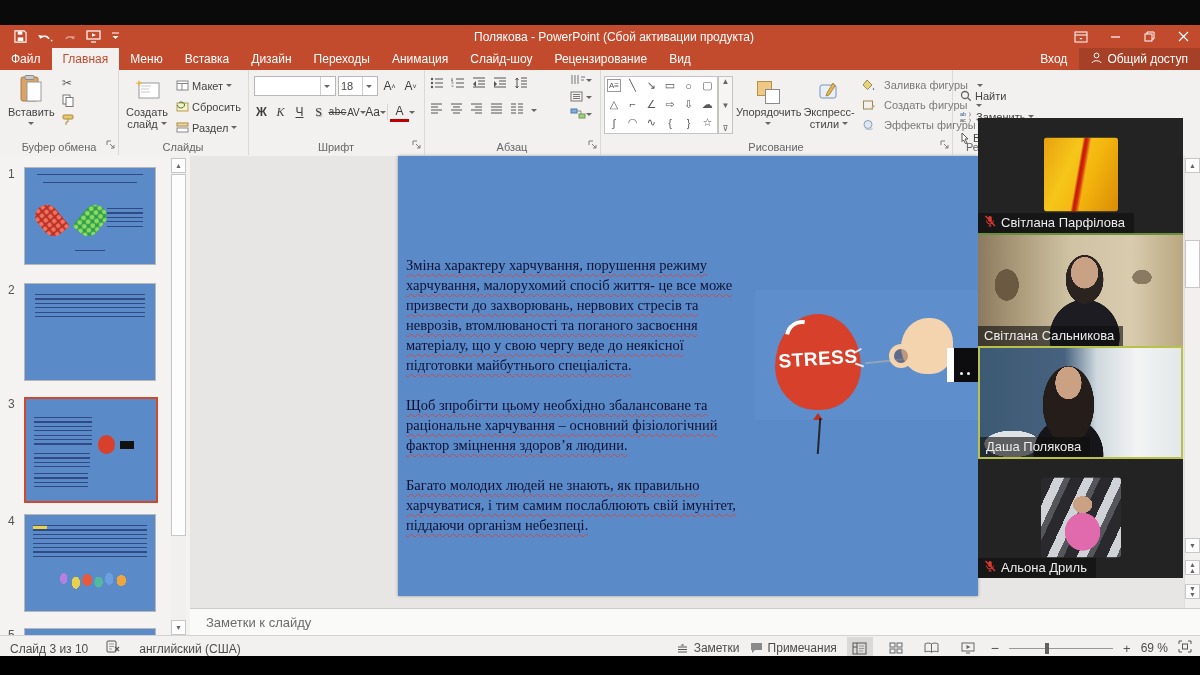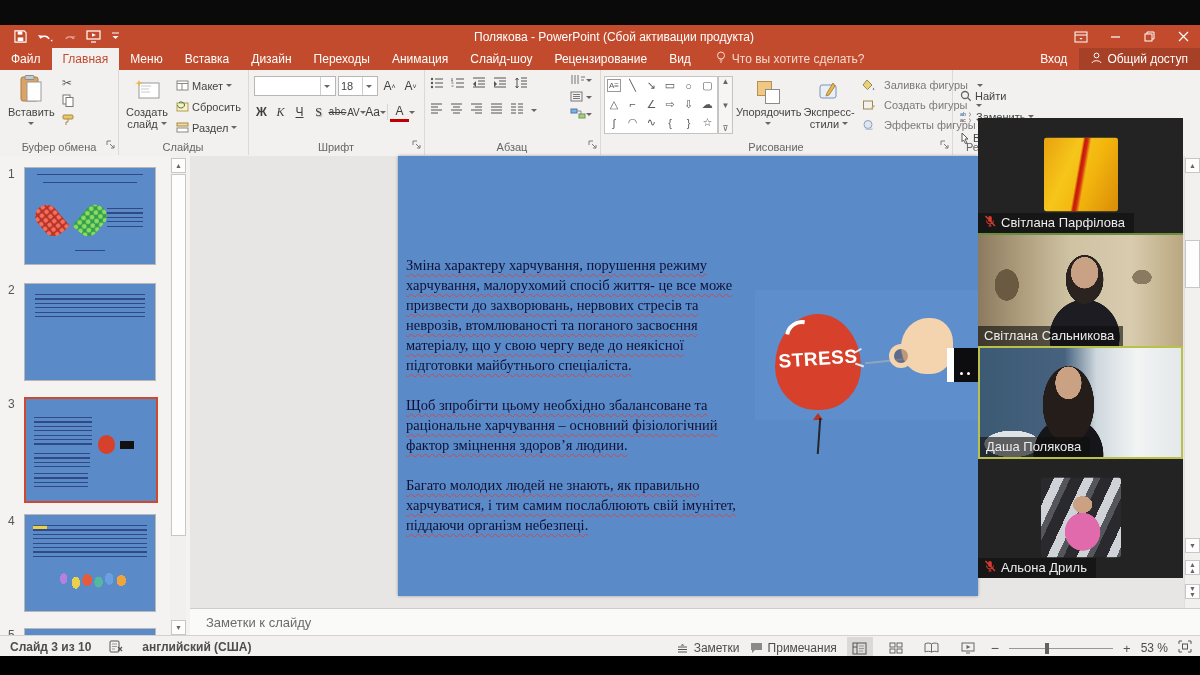--- a/index.html
+++ b/index.html
@@ -85,21 +85,21 @@
   .notesbar{left:190px;top:608px;width:1010px;height:27px;background:#fafaf9;border-top:1px solid #cfcdcb;display:flex;align-items:center;color:#6b6b6b;font-size:13px;padding-left:16px;box-sizing:border-box;}
 
   
   .vscroll{left:1184px;top:156px;width:16px;height:452px;background:#f1f0ef;border-left:1px solid #e0dedd;}
   .scroll-btn{position:absolute;left:1px;width:13px;height:13px;background:#fdfdfd;border:1px solid #c9c7c5;display:flex;align-items:center;justify-content:center;font-size:7px;color:#666;line-height:6px;}
   .scroll-thumb{position:absolute;left:1px;width:13px;background:#fdfdfd;border:1px solid #c9c7c5;}
   .thumb-scroll{left:170px;top:156px;width:16px;height:479px;background:#f1f0ef;}
 
   
   .statusbar{left:0;top:635px;width:1200px;height:25px;background:#f3f1f0;border-top:1px solid #d4d1cf;display:flex;align-items:center;font-size:12px;color:#4d4d4d;box-sizing:border-box;}
-  .sb-left{display:flex;align-items:flex-start;gap:18px;padding-left:10px;font-weight:bold;}
+  .sb-left{display:flex;align-items:flex-end;gap:18px;padding-left:10px;}
   .sb-right{margin-left:auto;display:flex;align-items:center;gap:10px;padding-right:8px;}
   .sb-item{display:flex;align-items:center;gap:5px;}
   .viewbtn{width:26px;height:23px;display:flex;align-items:center;justify-content:center;}
   .viewbtn.active{background:#dbd9d7;}
   .zoom-track{width:104px;height:1px;background:#9a9896;position:relative;}
   .zoom-knob{position:absolute;left:36px;top:-5px;width:4px;height:11px;background:#616161;}
 
   
   .meeting{left:978px;top:118px;width:205px;height:460px;background:#1d1d1d;z-index:50;}
   .vtile{position:absolute;left:0;width:205px;overflow:hidden;background:#232323;box-sizing:border-box;}
@@ -182,27 +182,20 @@
     <div class="tab">Файл</div>
     <div class="tab active">Главная</div>
     <div class="tab">Меню</div>
     <div class="tab">Вставка</div>
     <div class="tab">Дизайн</div>
     <div class="tab">Переходы</div>
     <div class="tab">Анимация</div>
     <div class="tab">Слайд-шоу</div>
     <div class="tab">Рецензирование</div>
     <div class="tab">Вид</div>
-    <div class="tellme">
-      <span><svg width="10" height="13" viewBox="0 0 10 13">
-            <circle cx="5" cy="4.5" r="3.5" fill="none" stroke="#f6d8cd"></circle>
-            <path d="M3.5 9h3M4 11h2" stroke="#f6d8cd"></path>
-          </svg></span>
-      <span>Что вы хотите сделать?</span>
-    </div>
     <div class="tab-right">
       <div class="signin">Вход</div>
       <div class="share">
         <span><svg width="11" height="12" viewBox="0 0 11 12">
               <circle cx="5.5" cy="3.5" r="2.4" fill="none" stroke="#fff"></circle>
               <path d="M1 11c.5-3 8.5-3 9 0" fill="none" stroke="#fff"></path>
             </svg></span>
         <span>Общий доступ</span>
       </div>
     </div>
@@ -639,21 +632,21 @@
             <rect x="1" y="1" width="12" height="8" fill="none" stroke="#666"></rect>
             <path d="M5.5 3l4 2-4 2z" fill="#666"></path>
             <path d="M5 11h4" stroke="#666"></path>
           </svg>
         </span>
       <span style="font-size:14px;color:#555;">−</span>
       <span class="zoom-track">
           <span class="zoom-knob"></span>
         </span>
       <span style="font-size:13px;color:#555;">+</span>
-      <span>53 %</span>
+      <span>69 %</span>
       <span><svg width="14" height="13" viewBox="0 0 14 13">
             <path d="M1 4V1h3M10 1h3v3M13 9v3h-3M4 12H1V9" fill="none" stroke="#555"></path>
             <rect x="4.5" y="4" width="5" height="5" fill="none" stroke="#555"></rect>
           </svg></span>
     </div>
   </div>
 
   <div class="abs meeting">
 
     <div class="vtile" style="top:0;height:115px;">

